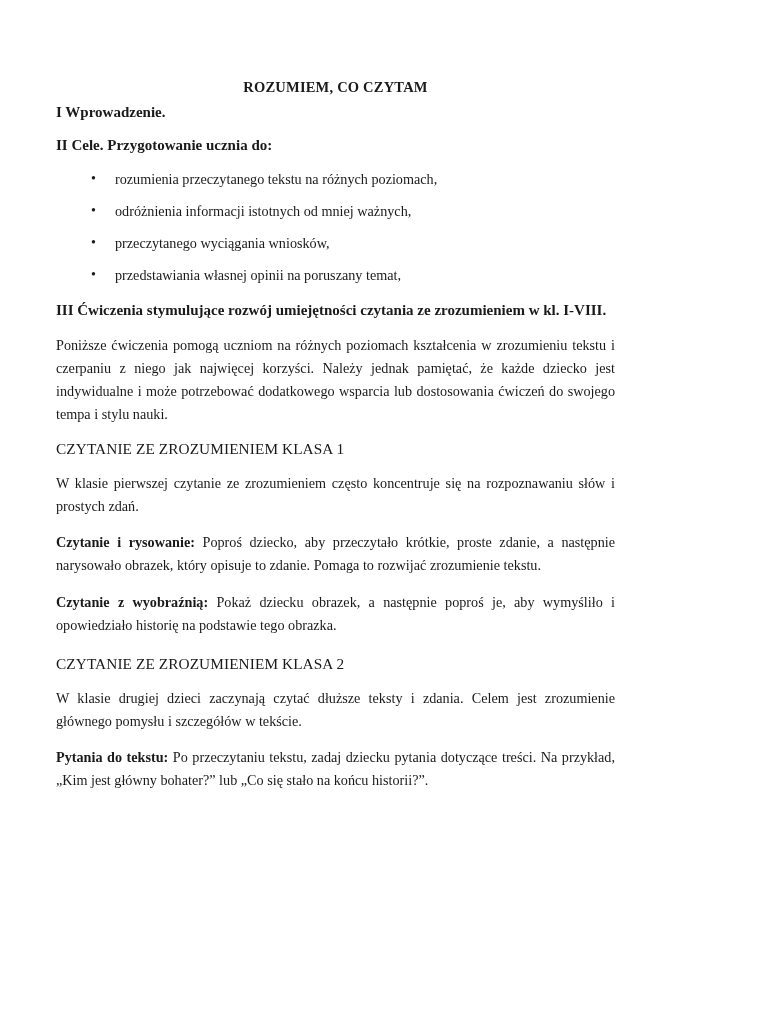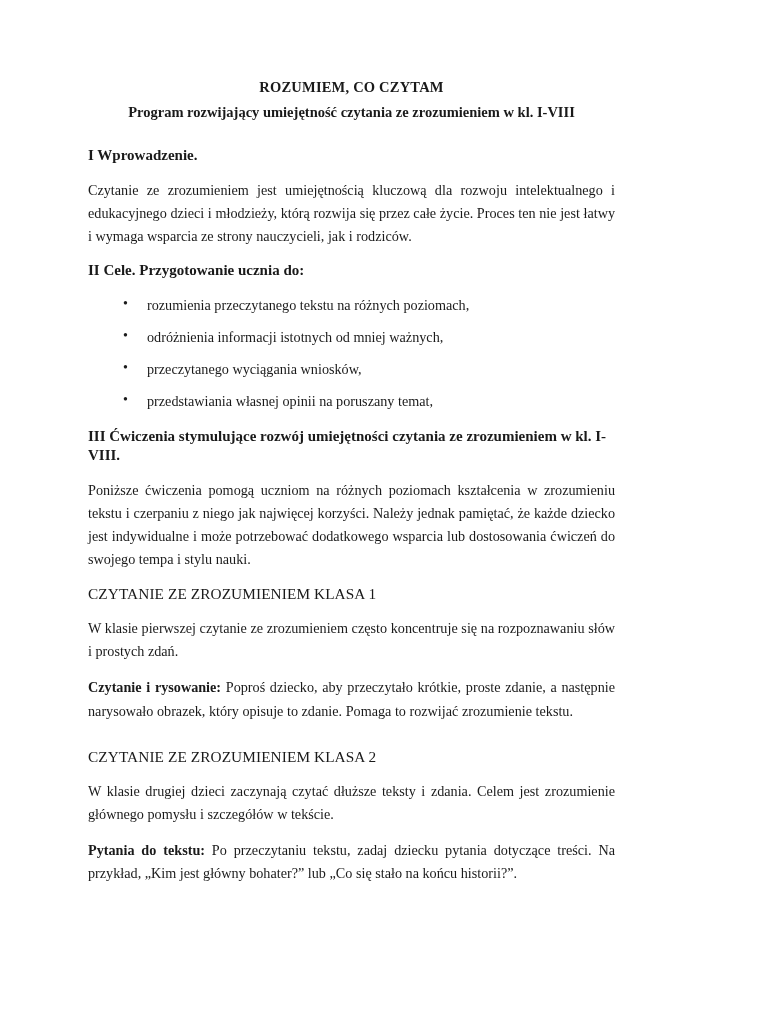--- a/index.html
+++ b/index.html
@@ -13,21 +13,21 @@
     font-family: "Liberation Serif", "DejaVu Serif", serif;
     color: #1a1a1a;
     -webkit-font-smoothing: antialiased;
   }
   .page {
     position: relative;
     width: 704px;
     height: 1024px;
     background: #ffffff;
     box-sizing: border-box;
-    padding: 78px 89px 0 88px;
+    padding: 78px 89px 0 56px;
   }
   .doc-title {
     text-align: center;
     font-weight: bold;
     font-size: 14.5px;
     letter-spacing: 0.2px;
     margin: 0 0 7px 0;
     line-height: 1.25;
   }
   .doc-subtitle {
@@ -39,21 +39,21 @@
   }
   .section-heading {
     font-weight: bold;
     font-size: 15px;
     margin: 0 0 13px 0;
     line-height: 1.3;
   }
   .class-heading {
     font-weight: normal;
     font-size: 15.3px;
-    margin: 7px 0 13px 0;
+    margin: 0 0 13px 0;
     line-height: 1.3;
     letter-spacing: 0.1px;
   }
   p.body {
     text-align: justify;
     text-justify: inter-word;
     font-size: 14.2px;
     line-height: 1.63;
     margin: 0 0 13px 0;
   }
@@ -85,25 +85,23 @@
   }
   .spacer-sm { height: 4px; }
 </style>
 </head>
 <body>
 
 <div class="page">
 
   <h1 class="doc-title">ROZUMIEM, CO CZYTAM</h1>
 
-  <h2 class="doc-subtitle">Program rozwijający umiejętność czytania ze zrozumieniem w kl. I-VIII</h2>
 
   <h3 class="section-heading">I Wprowadzenie.</h3>
 
-  <p class="body">Czytanie ze zrozumieniem jest umiejętnością kluczową dla rozwoju intelektualnego i edukacyjnego dzieci i młodzieży, którą rozwija się przez całe życie. Proces ten nie jest łatwy i wymaga wsparcia ze strony nauczycieli, jak i rodziców.</p>
 
   <h3 class="section-heading">II Cele. Przygotowanie ucznia do:</h3>
 
   <ul class="goals">
     <li>rozumienia przeczytanego tekstu na różnych poziomach,</li>
     <li>odróżnienia informacji istotnych od mniej ważnych,</li>
     <li>przeczytanego wyciągania wniosków,</li>
     <li>przedstawiania własnej opinii na poruszany temat,</li>
   </ul>
 
@@ -113,20 +111,23 @@
 
   <h4 class="class-heading">CZYTANIE ZE ZROZUMIENIEM KLASA 1</h4>
 
   <p class="body">W klasie pierwszej czytanie ze zrozumieniem często koncentruje się na rozpoznawaniu słów i prostych zdań.</p>
 
 
   <p class="body">
     <span class="lead">Czytanie i rysowanie:</span><span> Poproś dziecko, aby przeczytało krótkie, proste zdanie, a następnie narysowało obrazek, który opisuje to zdanie. Pomaga to rozwijać zrozumienie tekstu.</span>
   </p>
 
+  <p class="body">
+    <span class="lead">Czytanie z wyobraźnią:</span><span> Pokaż dziecku obrazek, a następnie poproś je, aby wymyśliło i opowiedziało historię na podstawie tego obrazka.</span>
+  </p>
 
   <div class="spacer-sm"></div>
 
   <h4 class="class-heading">CZYTANIE ZE ZROZUMIENIEM KLASA 2</h4>
 
   <p class="body">W klasie drugiej dzieci zaczynają czytać dłuższe teksty i zdania. Celem jest zrozumienie głównego pomysłu i szczegółów w tekście.</p>
 
   <p class="body">
     <span class="lead">Pytania do tekstu:</span><span> Po przeczytaniu tekstu, zadaj dziecku pytania dotyczące treści. Na przykład, „Kim jest główny bohater?” lub „Co się stało na końcu historii?”.</span>
   </p>

